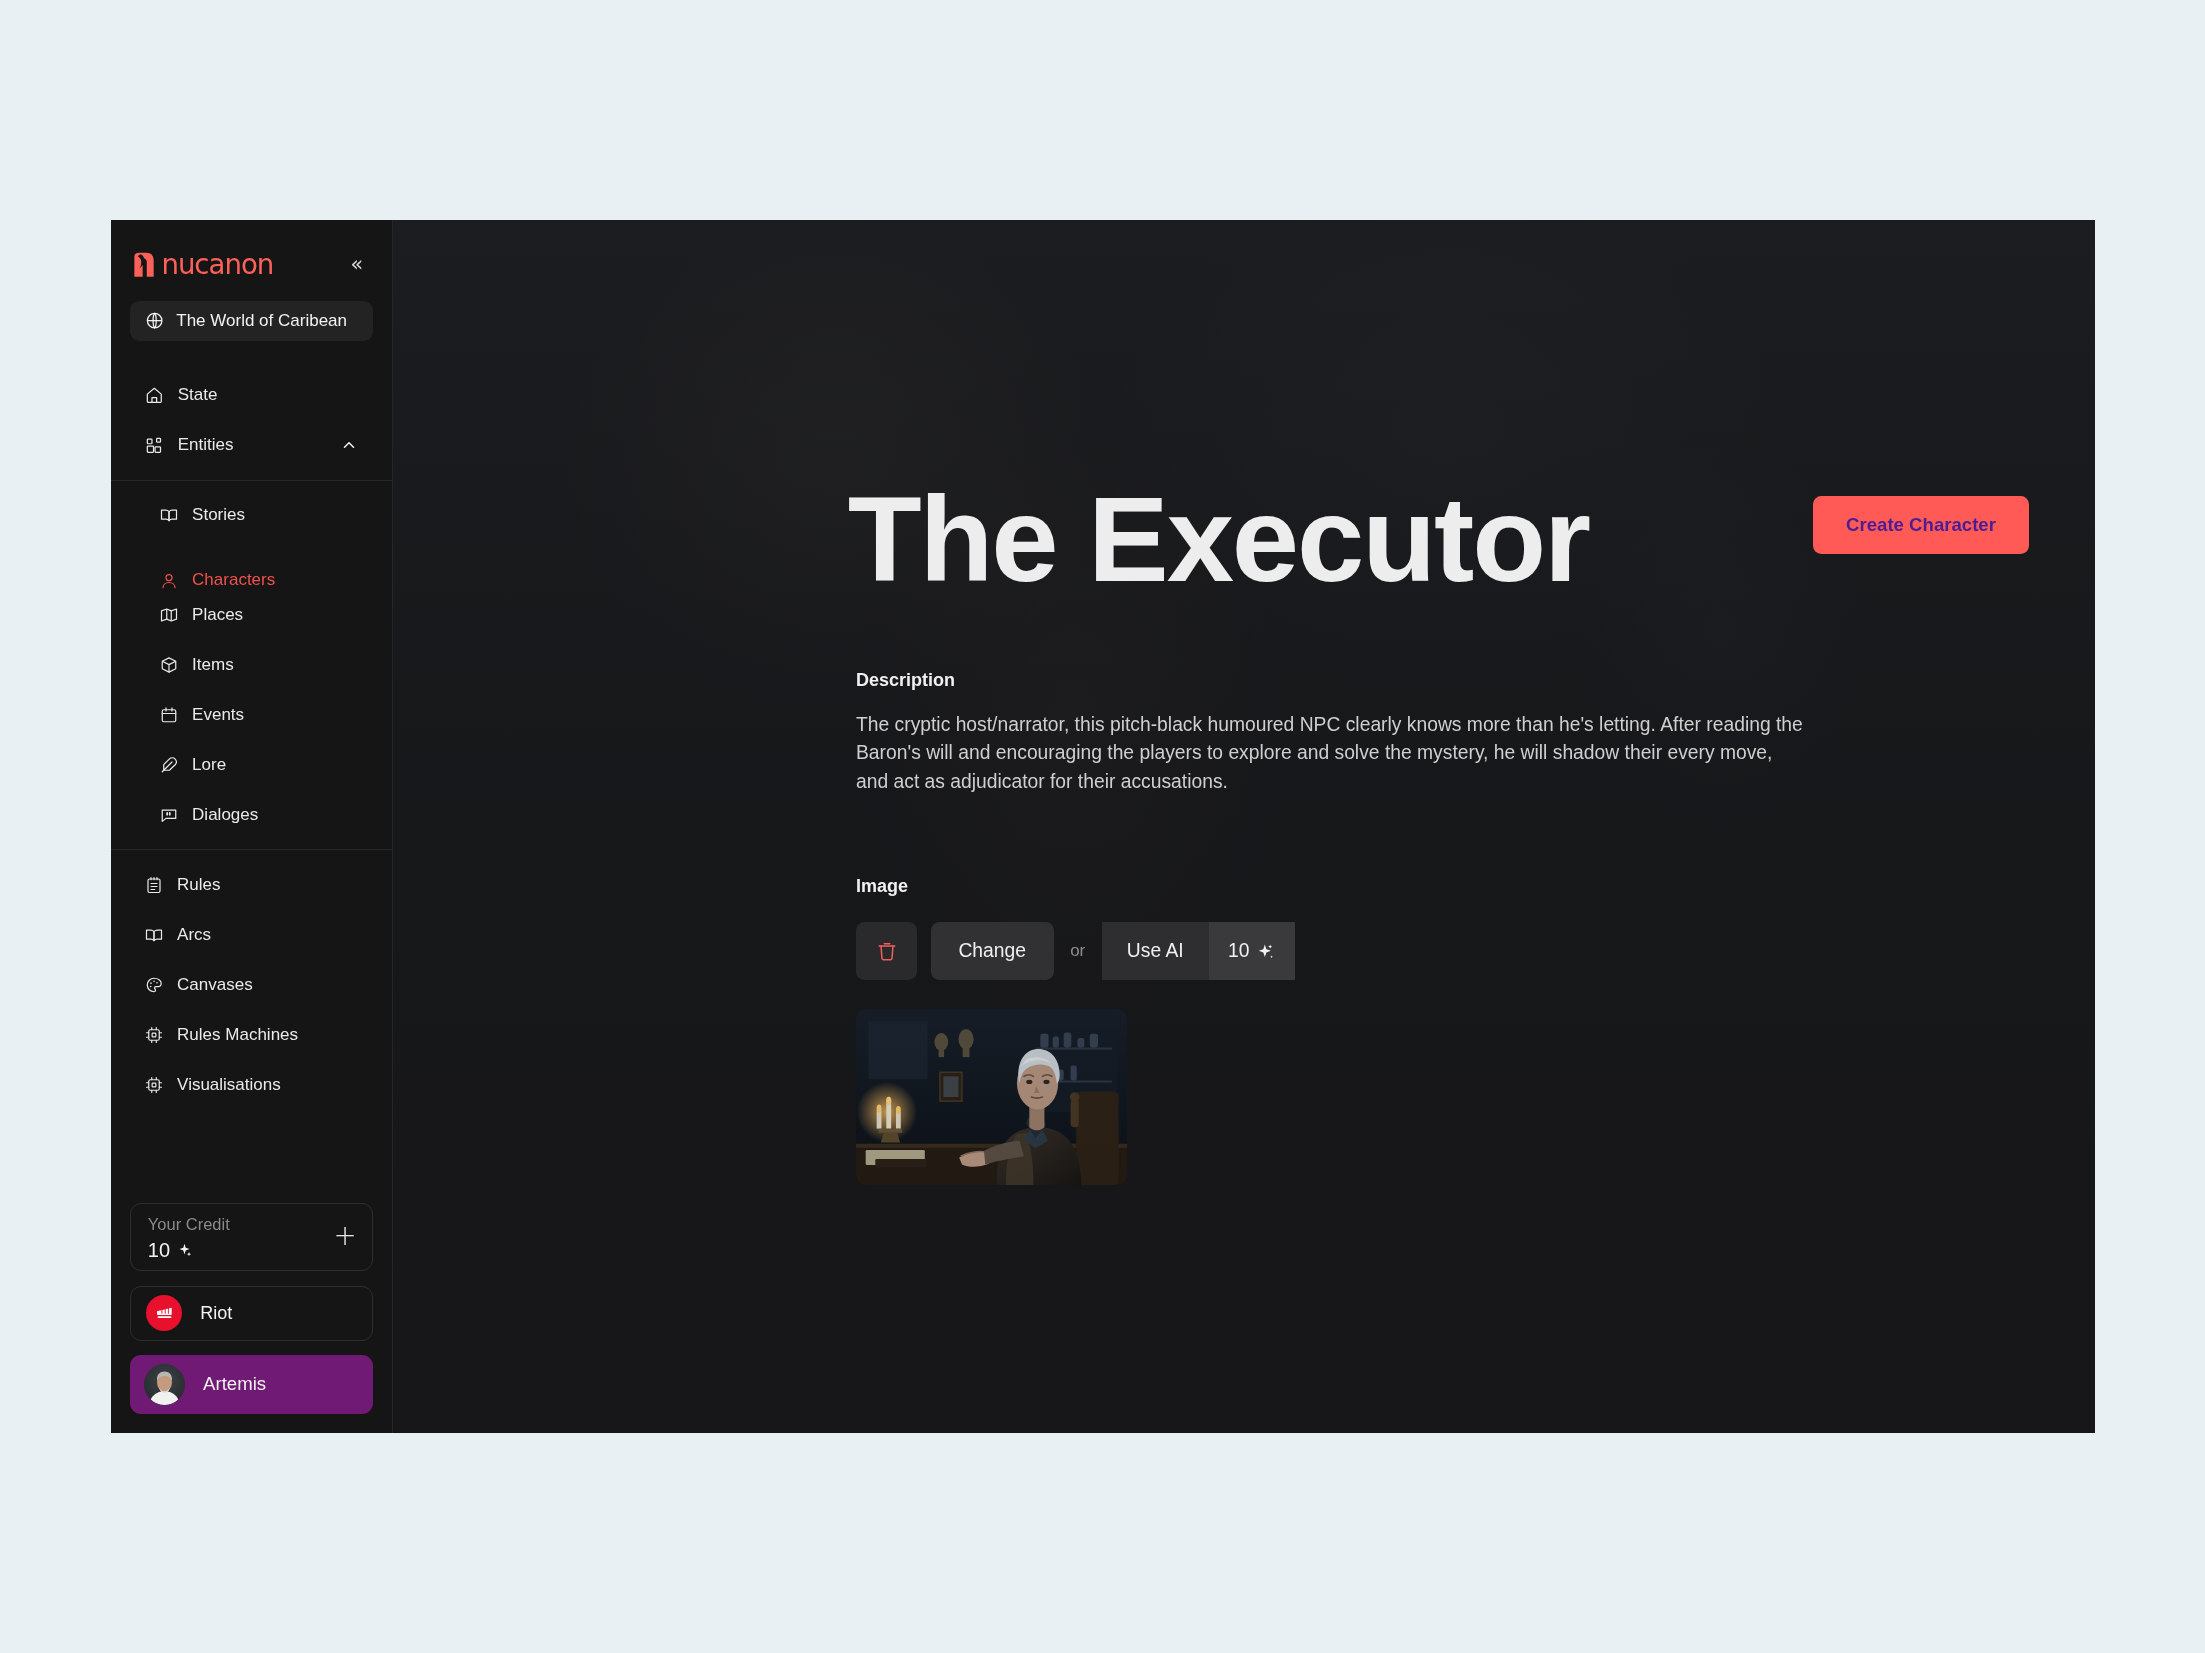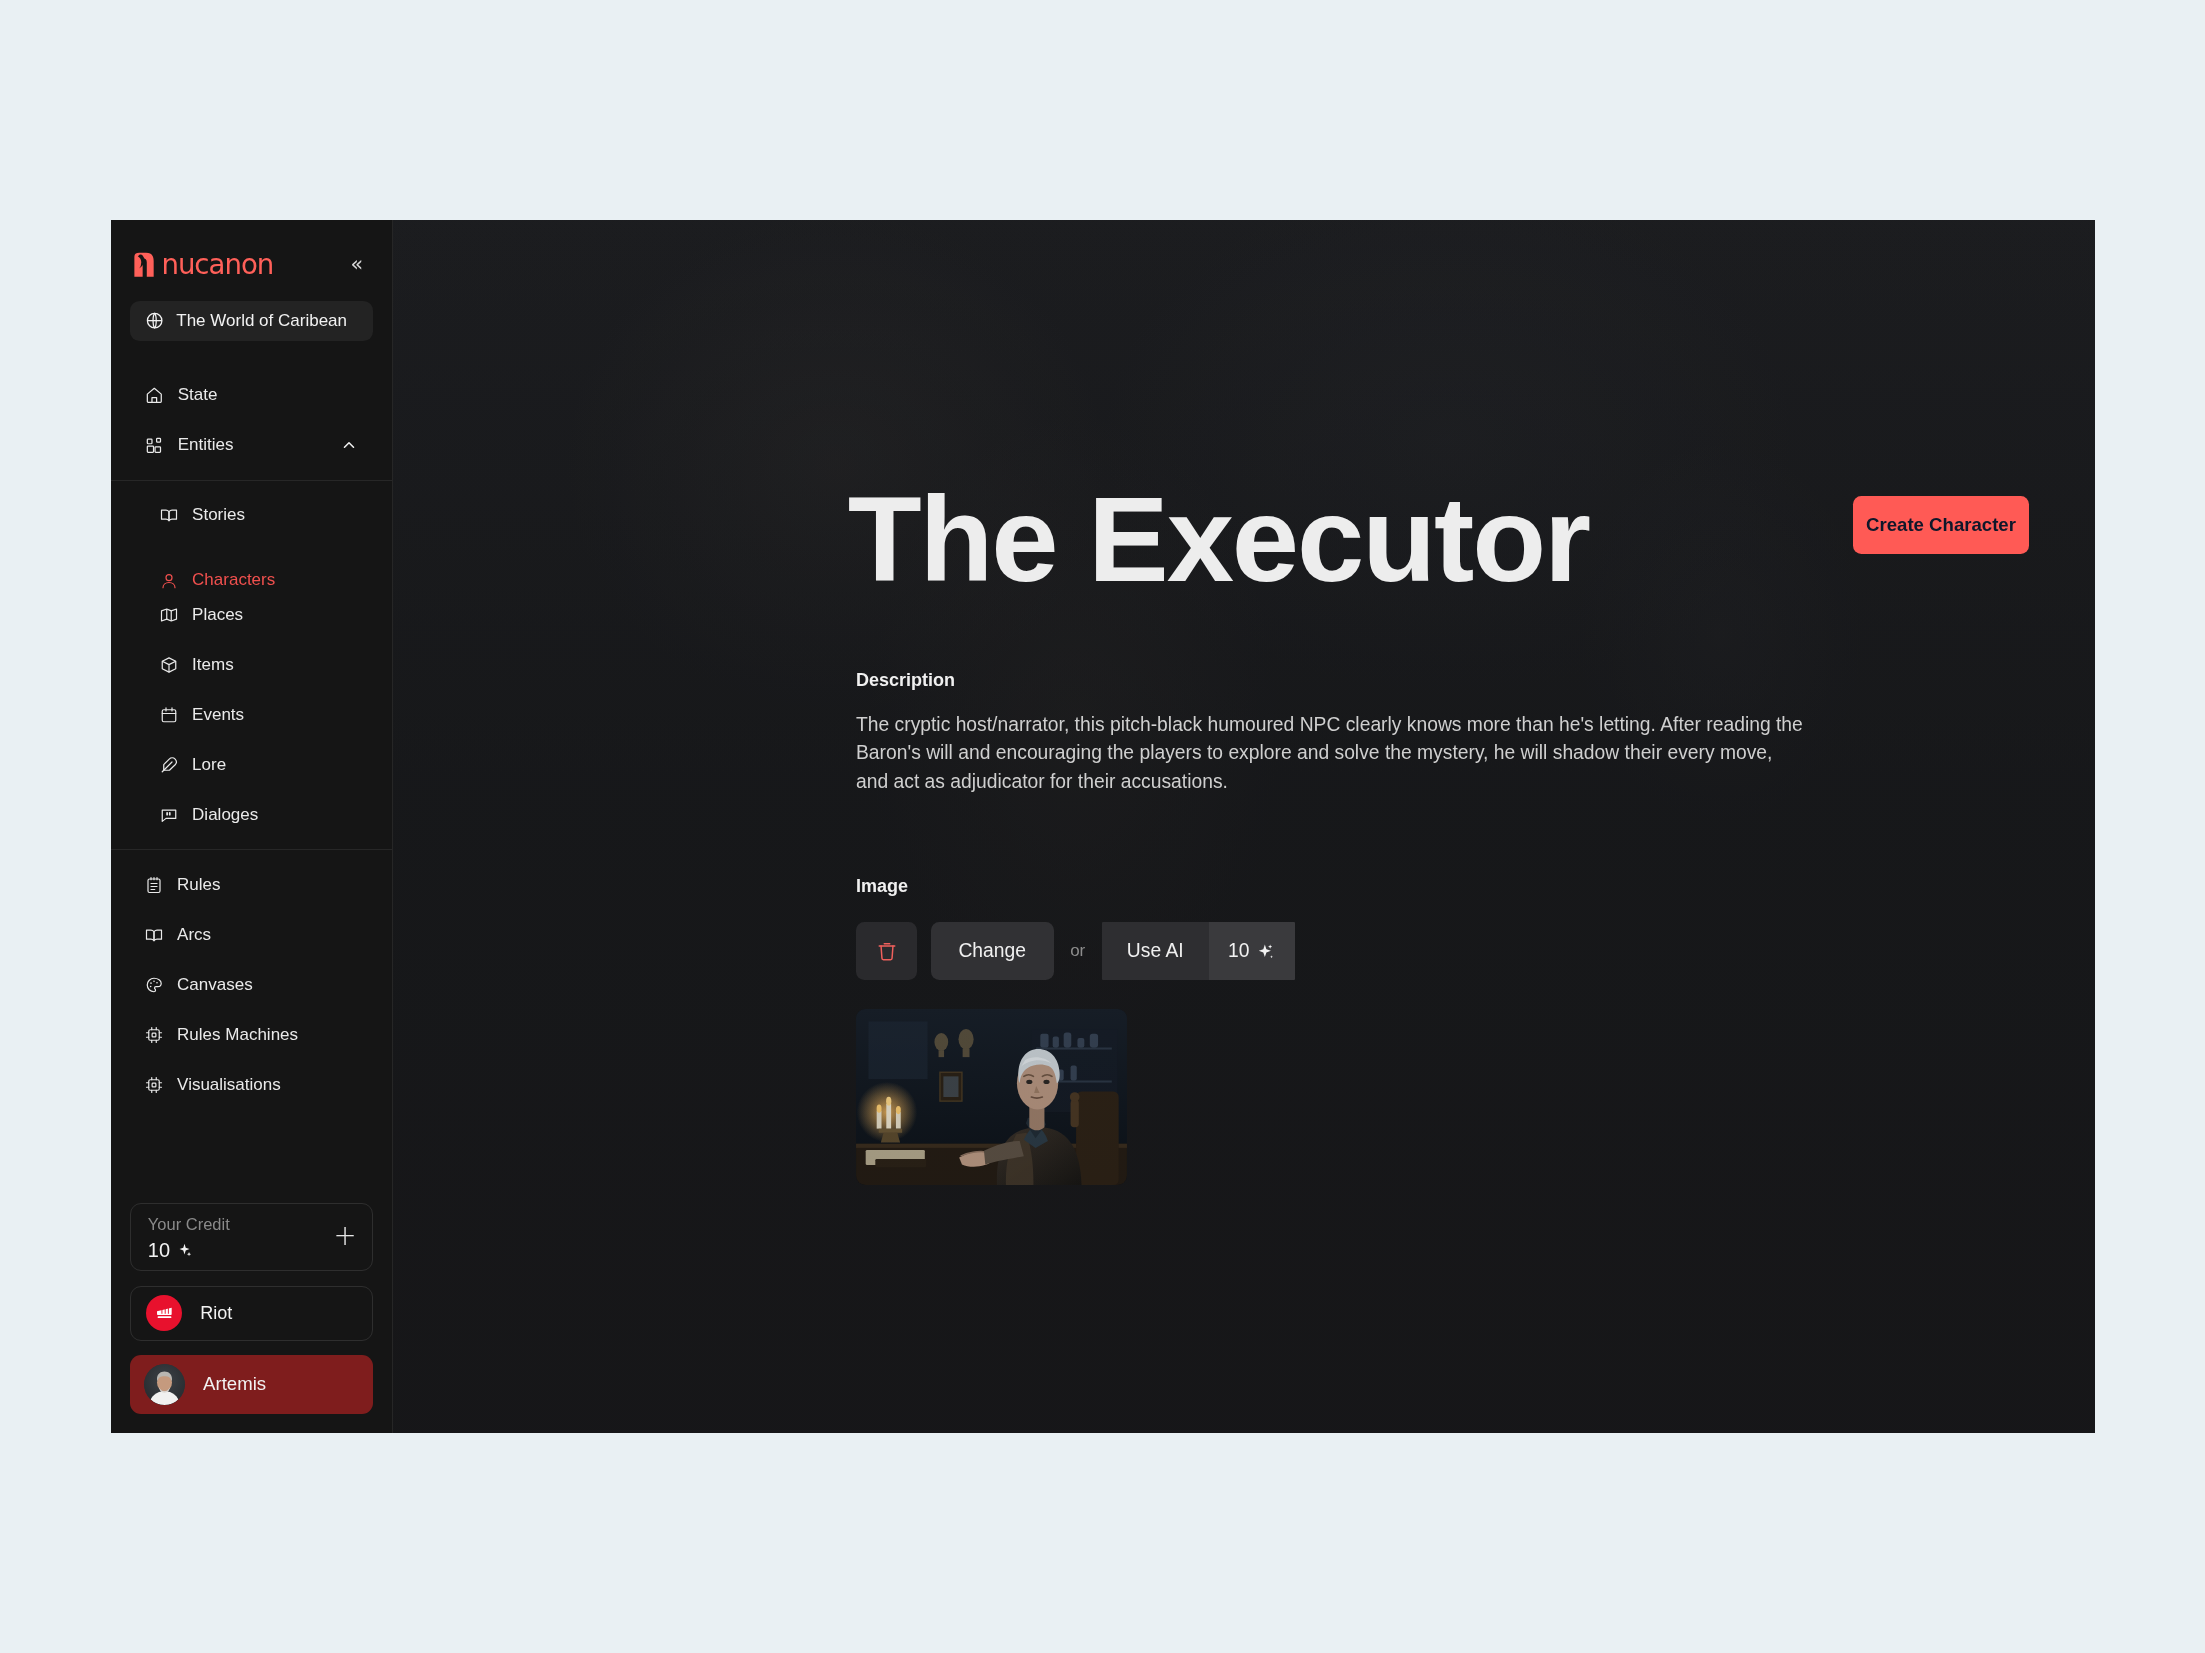--- a/index.html
+++ b/index.html
@@ -119,21 +119,21 @@
   }
   .riot-badge {
     width:36px; height:36px; border-radius:50%;
     background:#e8112d;
     display:flex; align-items:center; justify-content:center;
     flex-shrink:0;
   }
   .org-row .name { color:#f2f2f2; font-size:18px; }
 
   .user-row {
-    background:#7f1d1d;
+    background:#701a75;
     border-radius:11px;
     height:59px;
     display:flex; align-items:center; gap:18px;
     padding:0 13.8px;
     cursor:pointer;
   }
   .avatar {
     width:41px; height:41px; border-radius:50%;
     flex-shrink:0; overflow:hidden; position:relative;
     background:#2f3236;
@@ -157,23 +157,23 @@
       linear-gradient(180deg, #1f2023 0%, #1b1c1f 46%, #191a1c 100%);
   }
   .hero-fade {
     position:absolute; inset:0;
     background:linear-gradient(180deg, rgba(20,21,23,0.30) 0%, rgba(20,21,23,0.62) 48%, rgba(22,22,24,0.88) 100%);
   }
 
   .create-btn {
     position:absolute;
     right:66px; top:276px;
-    width:176px; height:58px;
+    width:216px; height:58px;
     background:#ff5a55;
-    color:#0f172a;
+    color:#4c1d95;
     border-radius:8.3px;
     border:none;
     font-size:18.6px; font-weight:700;
     cursor:pointer;
     font-family:"Liberation Sans", sans-serif;
   }
 
   .content {
     position:absolute;
     left:463px; top:0; right:0; bottom:0;

